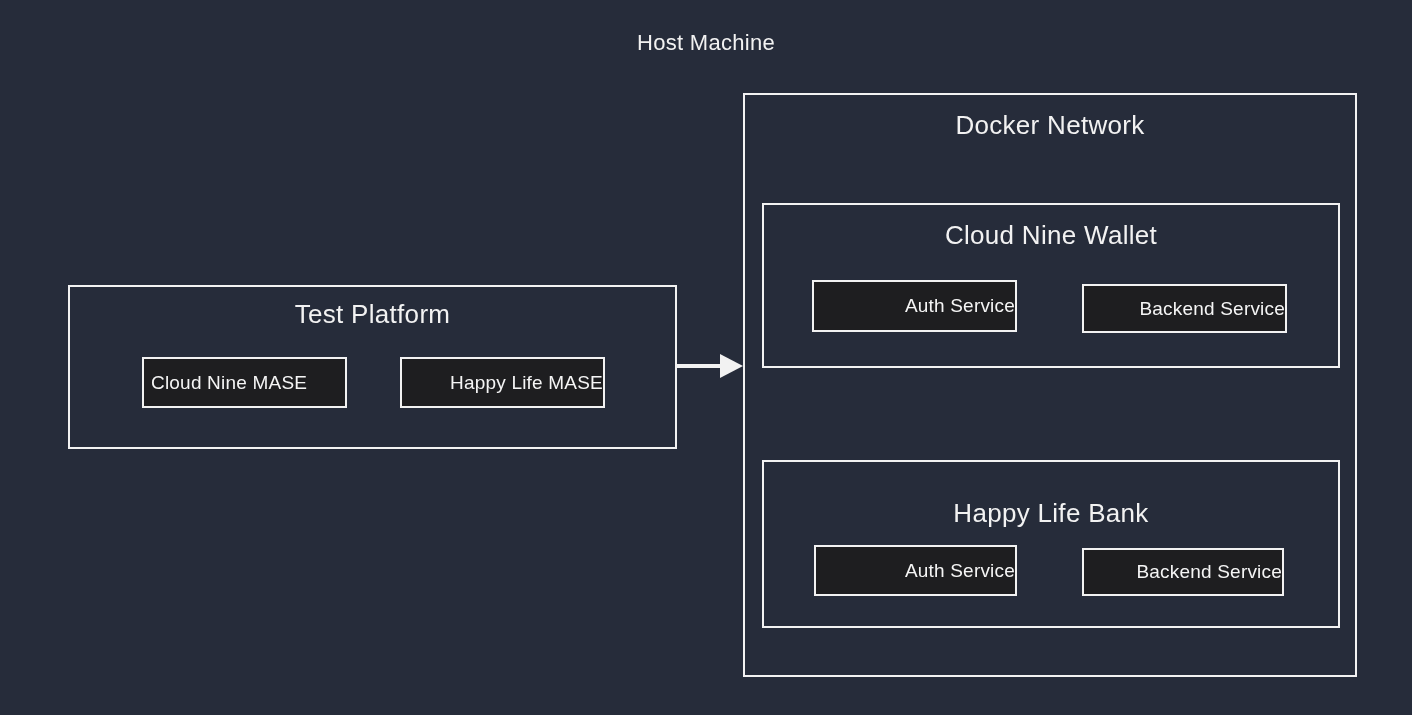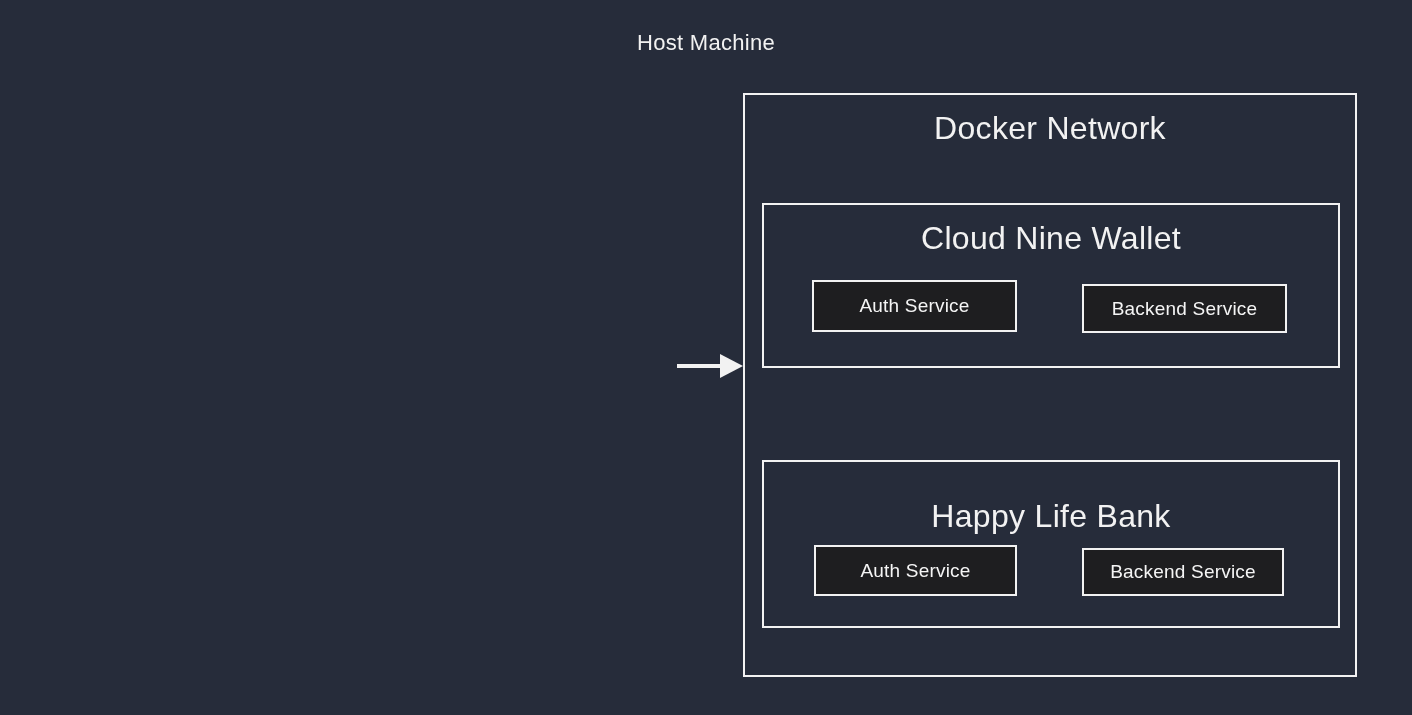--- a/index.html
+++ b/index.html
@@ -30,33 +30,33 @@
   .group-box {
     position: absolute;
     border: 2px solid #F2F2F2;
     background: transparent;
   }
   .group-title {
     position: absolute;
     left: 0;
     width: 100%;
     text-align: center;
-    font-size: 32px;
+    font-size: 26px;
     font-weight: 400;
     letter-spacing: 0.3px;
     color: #F2F2F2;
     white-space: nowrap;
   }
   .node {
     position: absolute;
     border: 2px solid #F2F2F2;
     background: #1E1E20;
     display: flex;
     align-items: center;
-    justify-content: center;
+    justify-content: flex-end;
     font-size: 19px;
     font-weight: 400;
     letter-spacing: 0.2px;
     color: #F5F5F5;
     white-space: nowrap;
   }
   .node.left-align {
     justify-content: flex-start;
     padding-left: 7px;
   }
@@ -84,20 +84,29 @@
   #node-hlb-auth    { left: 50px;  top: 83px; width: 203px; height: 51px; }
   #node-hlb-backend { left: 318px; top: 86px; width: 202px; height: 48px; }
 </style>
 </head>
 <body>
 
 <div class="diagram">
 
   <div class="host-label">Host Machine</div>
 
+  <div class="group-box" id="test-platform">
+    <div class="group-title">Test Platform</div>
+    <div class="node left-align" id="node-cloud-nine-mase">
+      <span>Cloud Nine MASE</span>
+    </div>
+    <div class="node" id="node-happy-life-mase">
+      <span>Happy Life MASE</span>
+    </div>
+  </div>
 
   <svg id="arrow" viewBox="0 0 66 28">
     <line x1="0" y1="14" x2="46" y2="14" stroke="#F2F2F2" stroke-width="4"></line>
     <polygon points="43,2 66,14 43,26" fill="#F2F2F2"></polygon>
   </svg>
 
   <div class="group-box" id="docker-network">
     <div class="group-title">Docker Network</div>
 
     <div class="group-box" id="cloud-nine-wallet">

